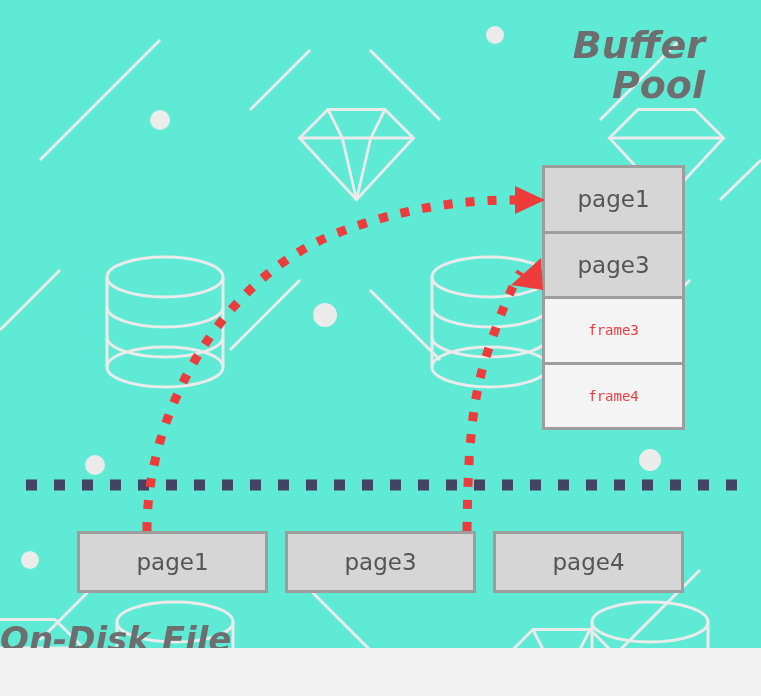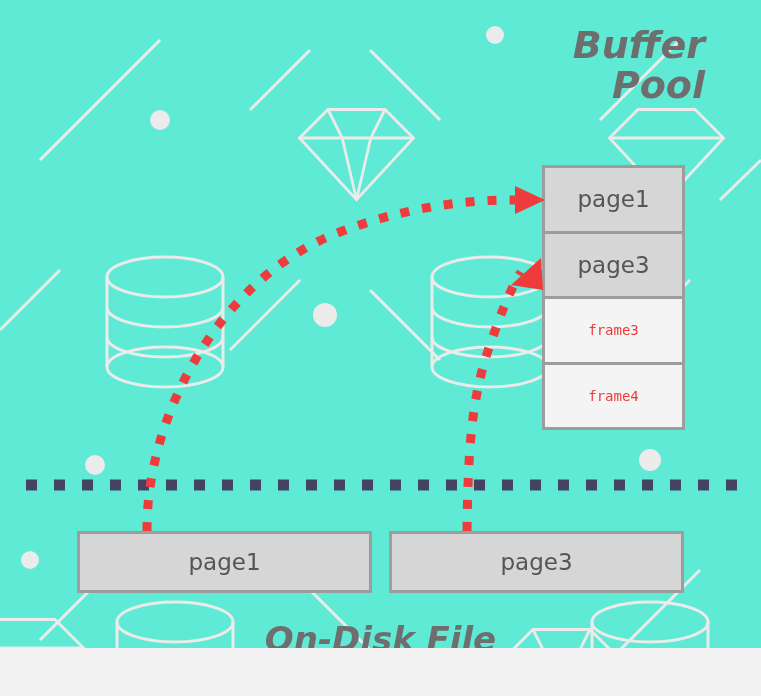--- a/index.html
+++ b/index.html
@@ -41,21 +41,21 @@
     top: 26px;
     font-size: 38px;
     width: 260px;
     text-align: right;
   }
   #on-disk-title {
     left: 0;
     top: 622px;
     width: 761px;
     font-size: 34px;
-    text-align: center;
+    text-align: left;
   }
 
   
   #buffer-pool {
     position: absolute;
     left: 542px;
     top: 165px;
     width: 143px;
     height: 265px;
     border: 3px solid #9d9d9d;
@@ -217,20 +217,23 @@
     </div>
   </div>
 
   <div id="disk-pages">
     <div class="disk-page">
       <span>page1</span>
     </div>
     <div class="disk-page">
       <span>page3</span>
     </div>
+    <div class="disk-page">
+      <span>page4</span>
+    </div>
   </div>
 
   <div class="title" id="on-disk-title">On-Disk File</div>
 
   <svg id="vector-layer" viewBox="0 0 761 696" xmlns="http://www.w3.org/2000/svg">
 
     <line x1="26" y1="485" x2="738" y2="485" stroke="#434364" stroke-width="11" stroke-dasharray="11 17" stroke-linecap="butt"></line>
 
     <path d="M147 531 C 146 420, 215 285, 330 236 C 400 207, 470 199, 520 200" fill="none" stroke="#ee3b3b" stroke-width="9" stroke-dasharray="9 13" stroke-linecap="butt"></path>
     <polygon points="515,186 545,200 515,214" fill="#ee3b3b"></polygon>

